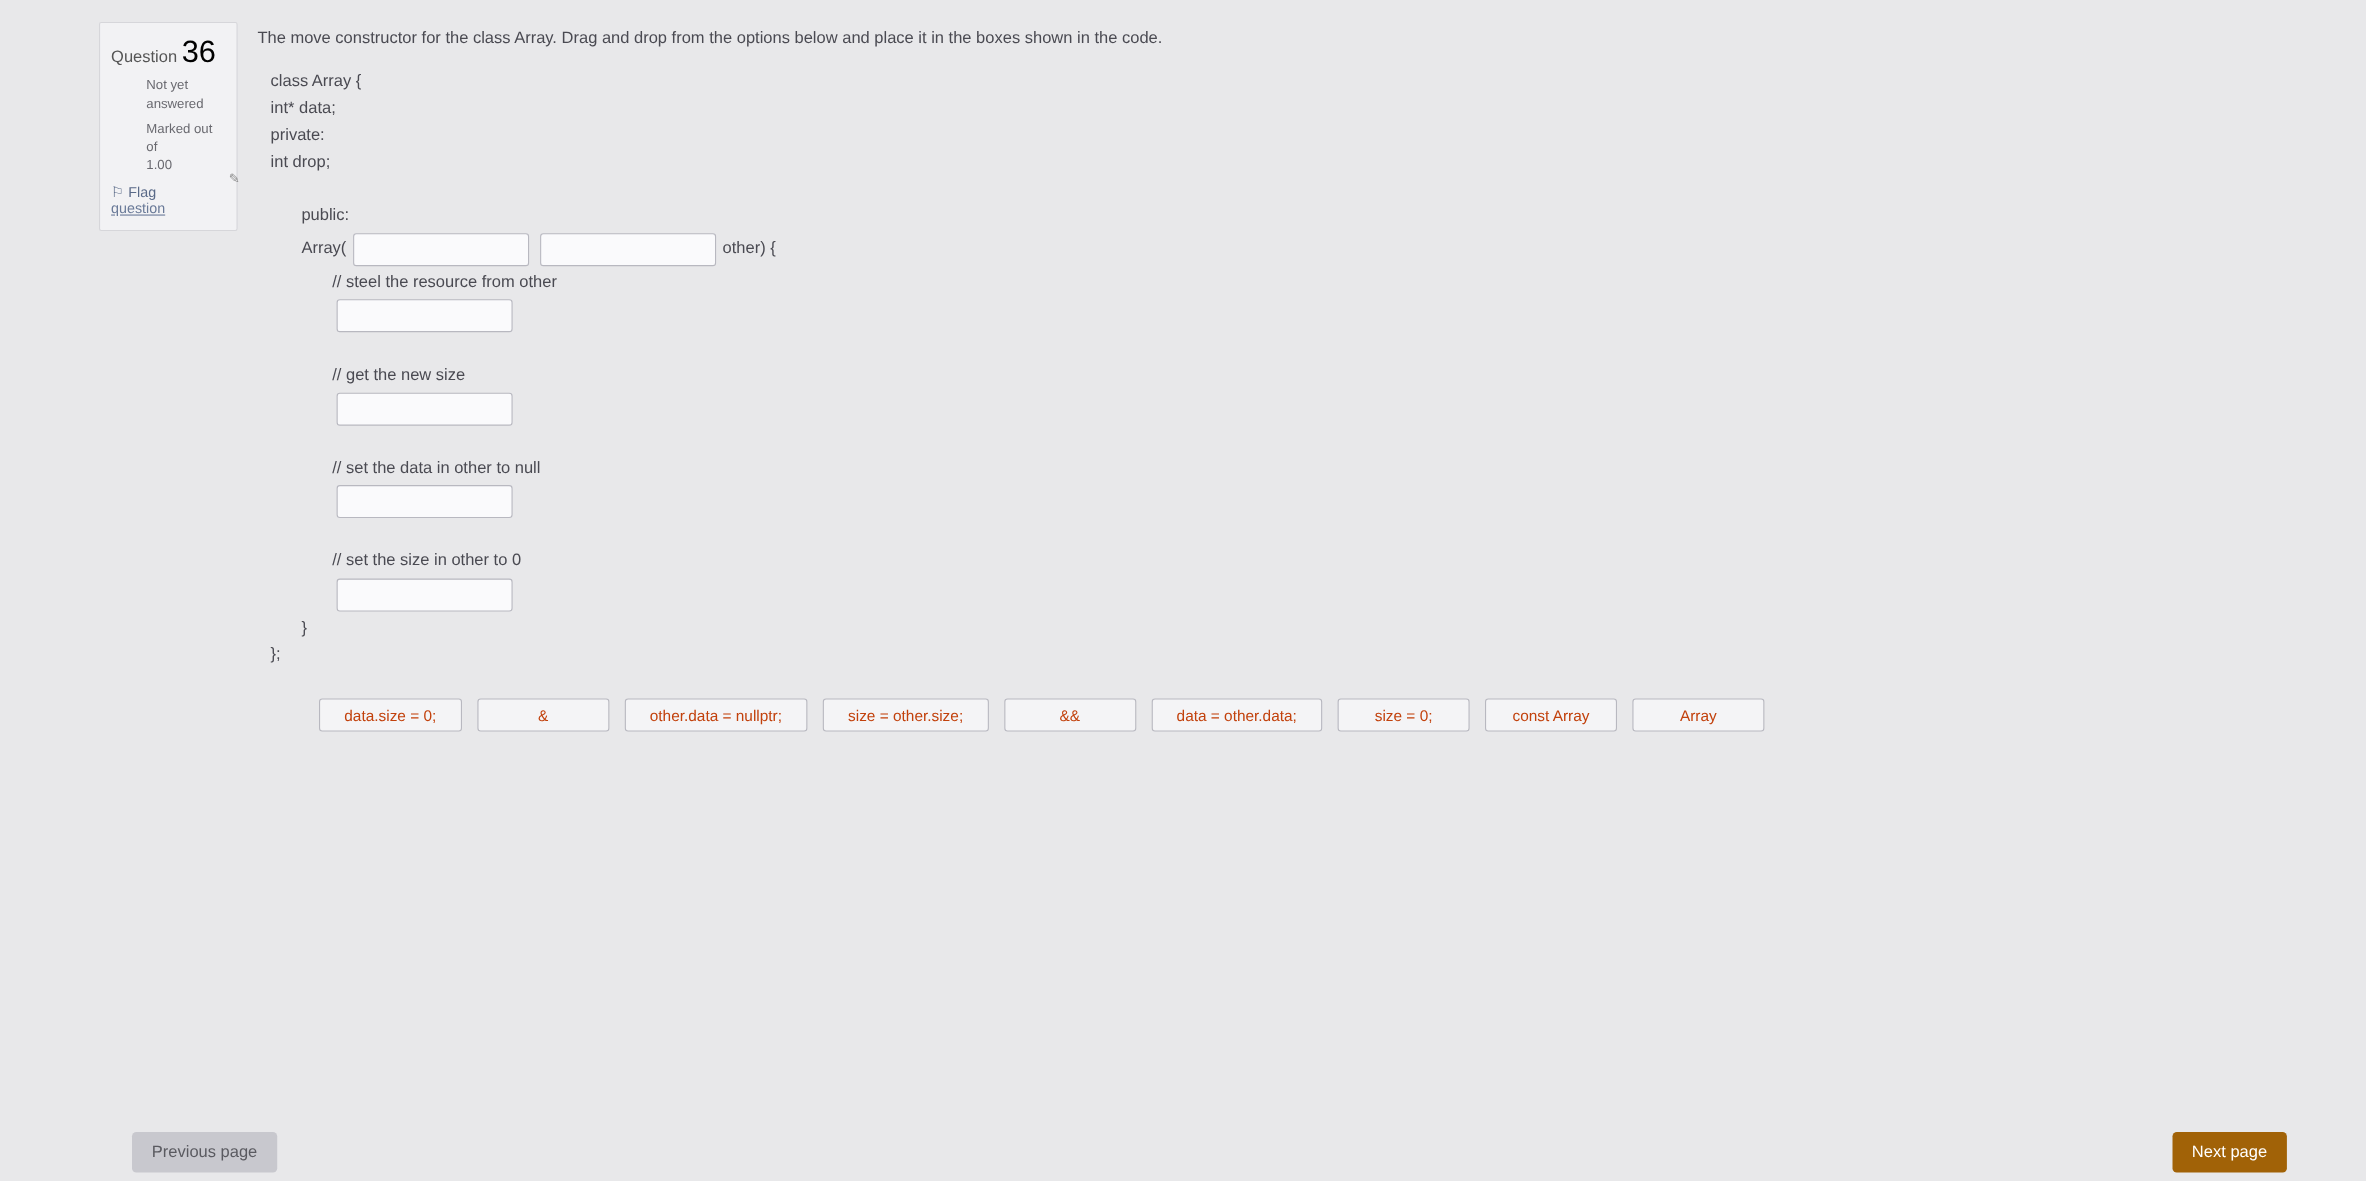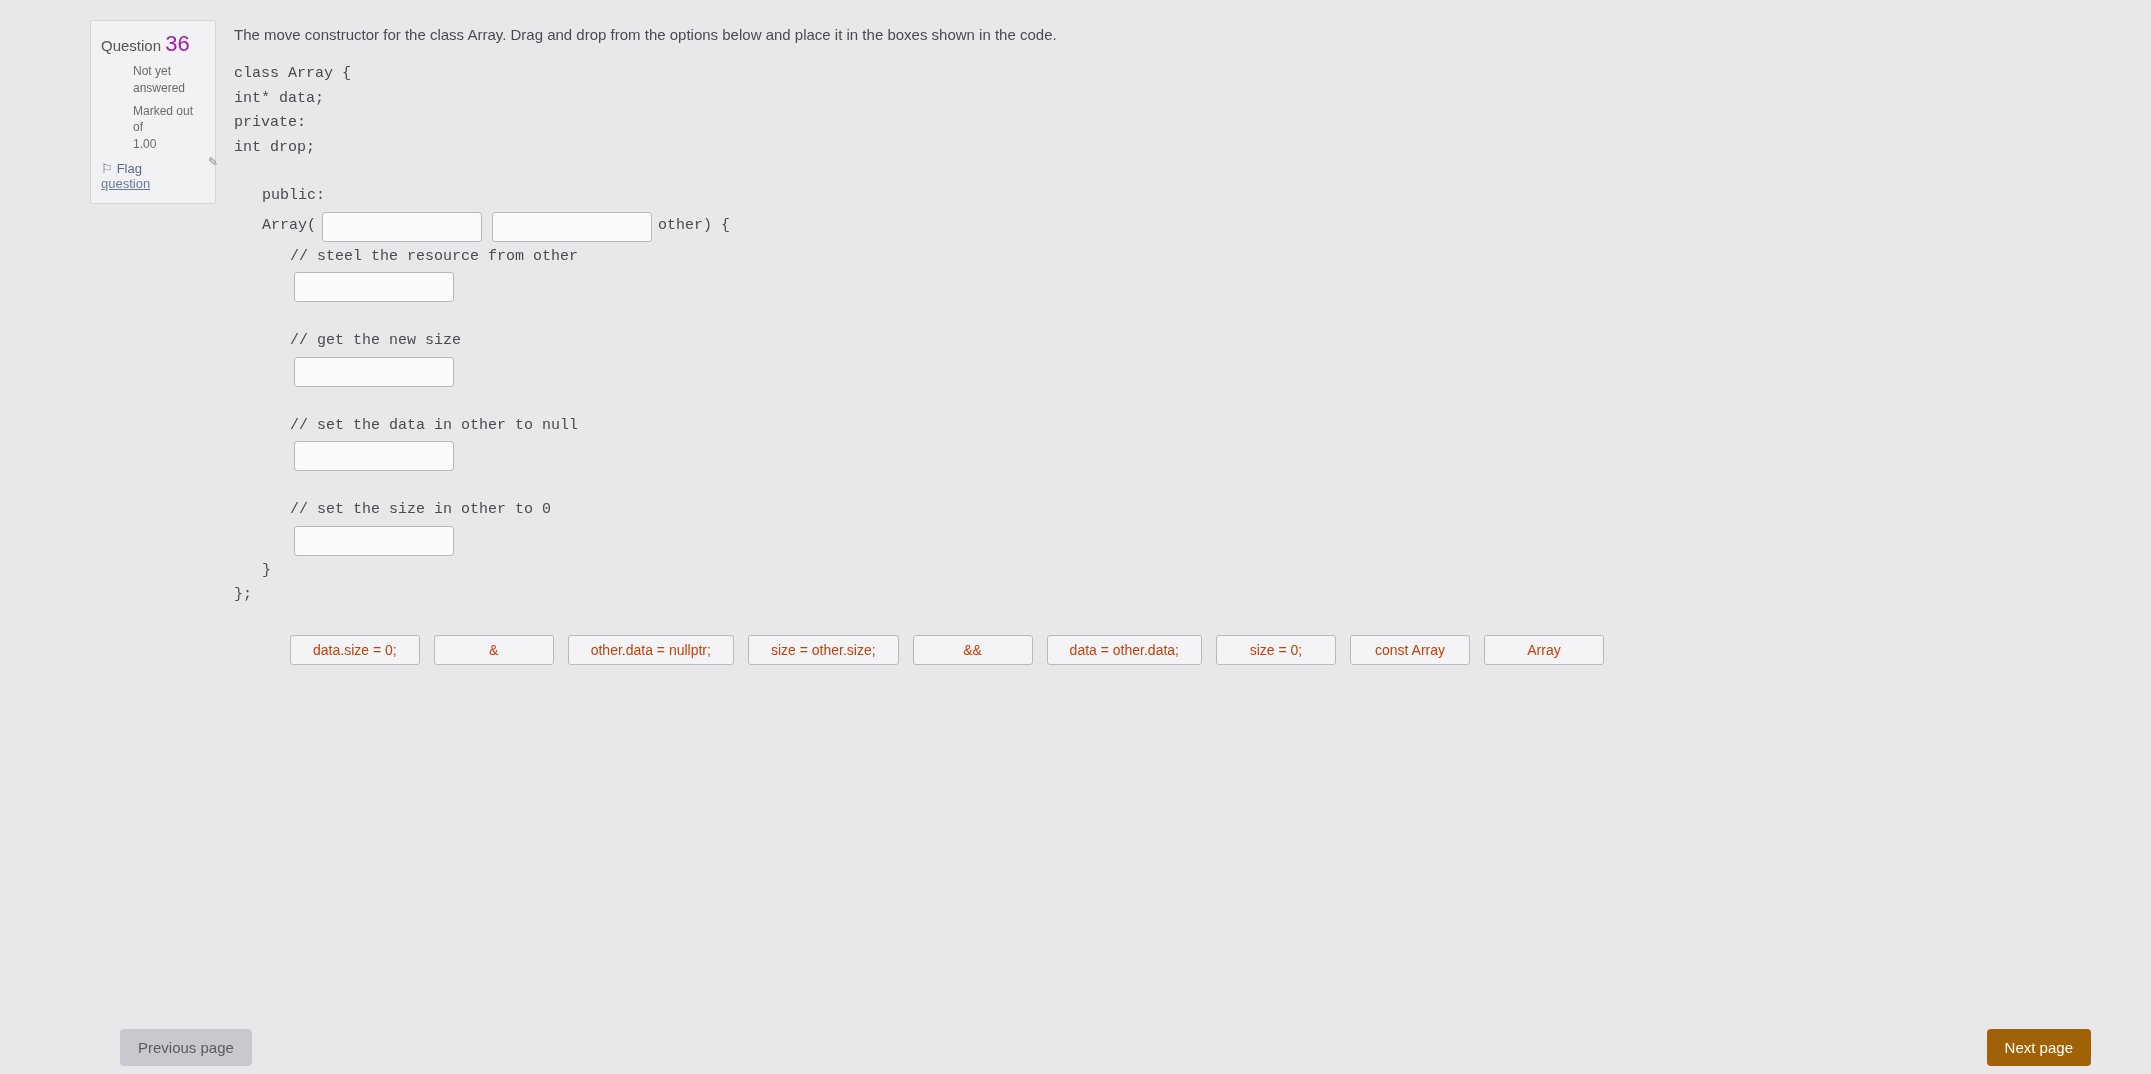--- a/index.html
+++ b/index.html
@@ -23,21 +23,21 @@
   }
   .info-box {
     background: #f2f2f4;
     border: 1px solid #d6d6da;
     border-radius: 2px;
     width: 126px;
     padding: 10px 10px 12px 10px;
     flex-shrink: 0;
   }
   .info-box .q-title { font-size: 15px; color: #555; margin-bottom: 6px; }
-  .info-box .q-num { font-size: 22px; color: #a21caf; }
+  .info-box .q-num { font-size: 28px; color: #000000; }
   .info-box .line { font-size: 12px; color: #6a6a70; margin-top: 6px; line-height: 1.4; margin-left: 32px; }
   .info-box .flag { font-size: 13px; color: #5a6a88; margin-top: 8px; cursor: pointer; }
   .info-box .flag span.icon { display:inline-block; margin-right:4px; }
   .info-box .flag .sub { text-decoration: underline; color:#6a7a98; display:block; }
   .ed-icon {
     position:absolute;
     left: 208px;
     top: 155px;
     width:14px; height:14px;
     color:#888;
@@ -52,21 +52,21 @@
     color: #4a4a52;
     margin-bottom: 20px;
   }
   .code {
     font-size: 15px;
     color: #4a4a52;
     line-height: 1.5;
   }
   .code .indent1 { padding-left: 28px; }
   .code .indent2 { padding-left: 56px; }
-  .code .row { margin: 2px 0; display:flex; align-items:center; flex-wrap:wrap; gap:2px;font-family:Liberation Mono, monospace;}
+  .code .row { margin: 2px 12px; display:flex; align-items:center; flex-wrap:wrap; gap:2px;}
   .code .gap { height: 22px; }
   .dropzone {
     display: inline-block;
     min-width: 160px;
     height: 30px;
     background: #fafafc;
     border: 1px solid #b8b8c0;
     border-radius: 3px;
     vertical-align: middle;
     margin: 2px 4px;
@@ -86,21 +86,21 @@
     border-radius: 3px;
     padding: 6px 22px;
     font-size: 14px;
     color: #c2410c;
     cursor: grab;
     text-align:center;
     min-width: 120px;
   }
   .nav-footer {
     position: absolute;
-    left: 0; right: 0; bottom: 8px;
+    left: 0; right: 12px; bottom: 8px;
     padding: 0 60px 0 120px;
     display: flex;
     justify-content: space-between;
     align-items: center;
   }
   .btn {
     border: none;
     border-radius: 4px;
     padding: 10px 18px;
     font-size: 15px;

